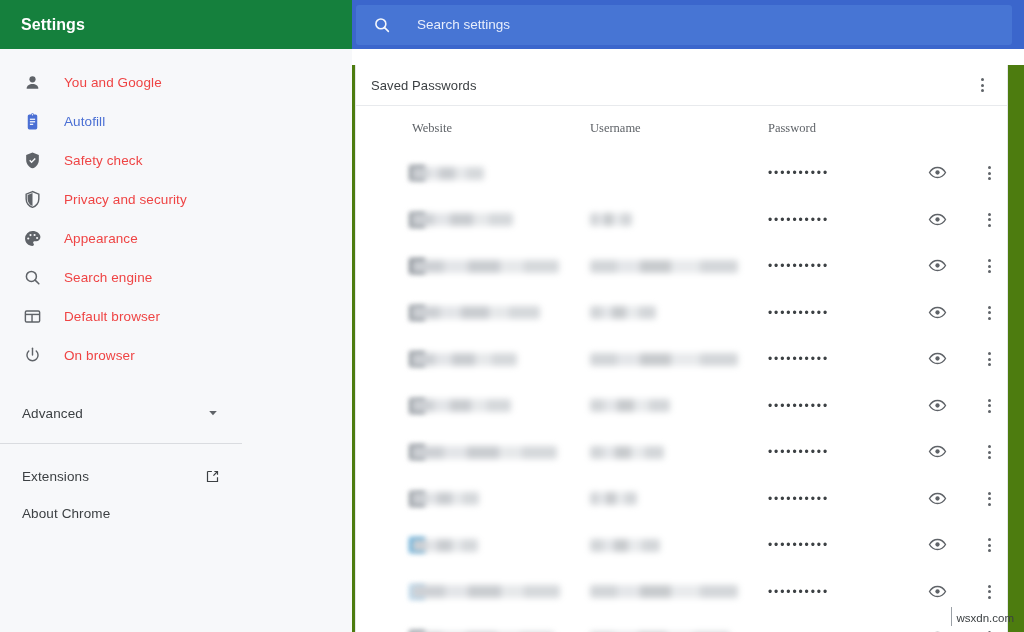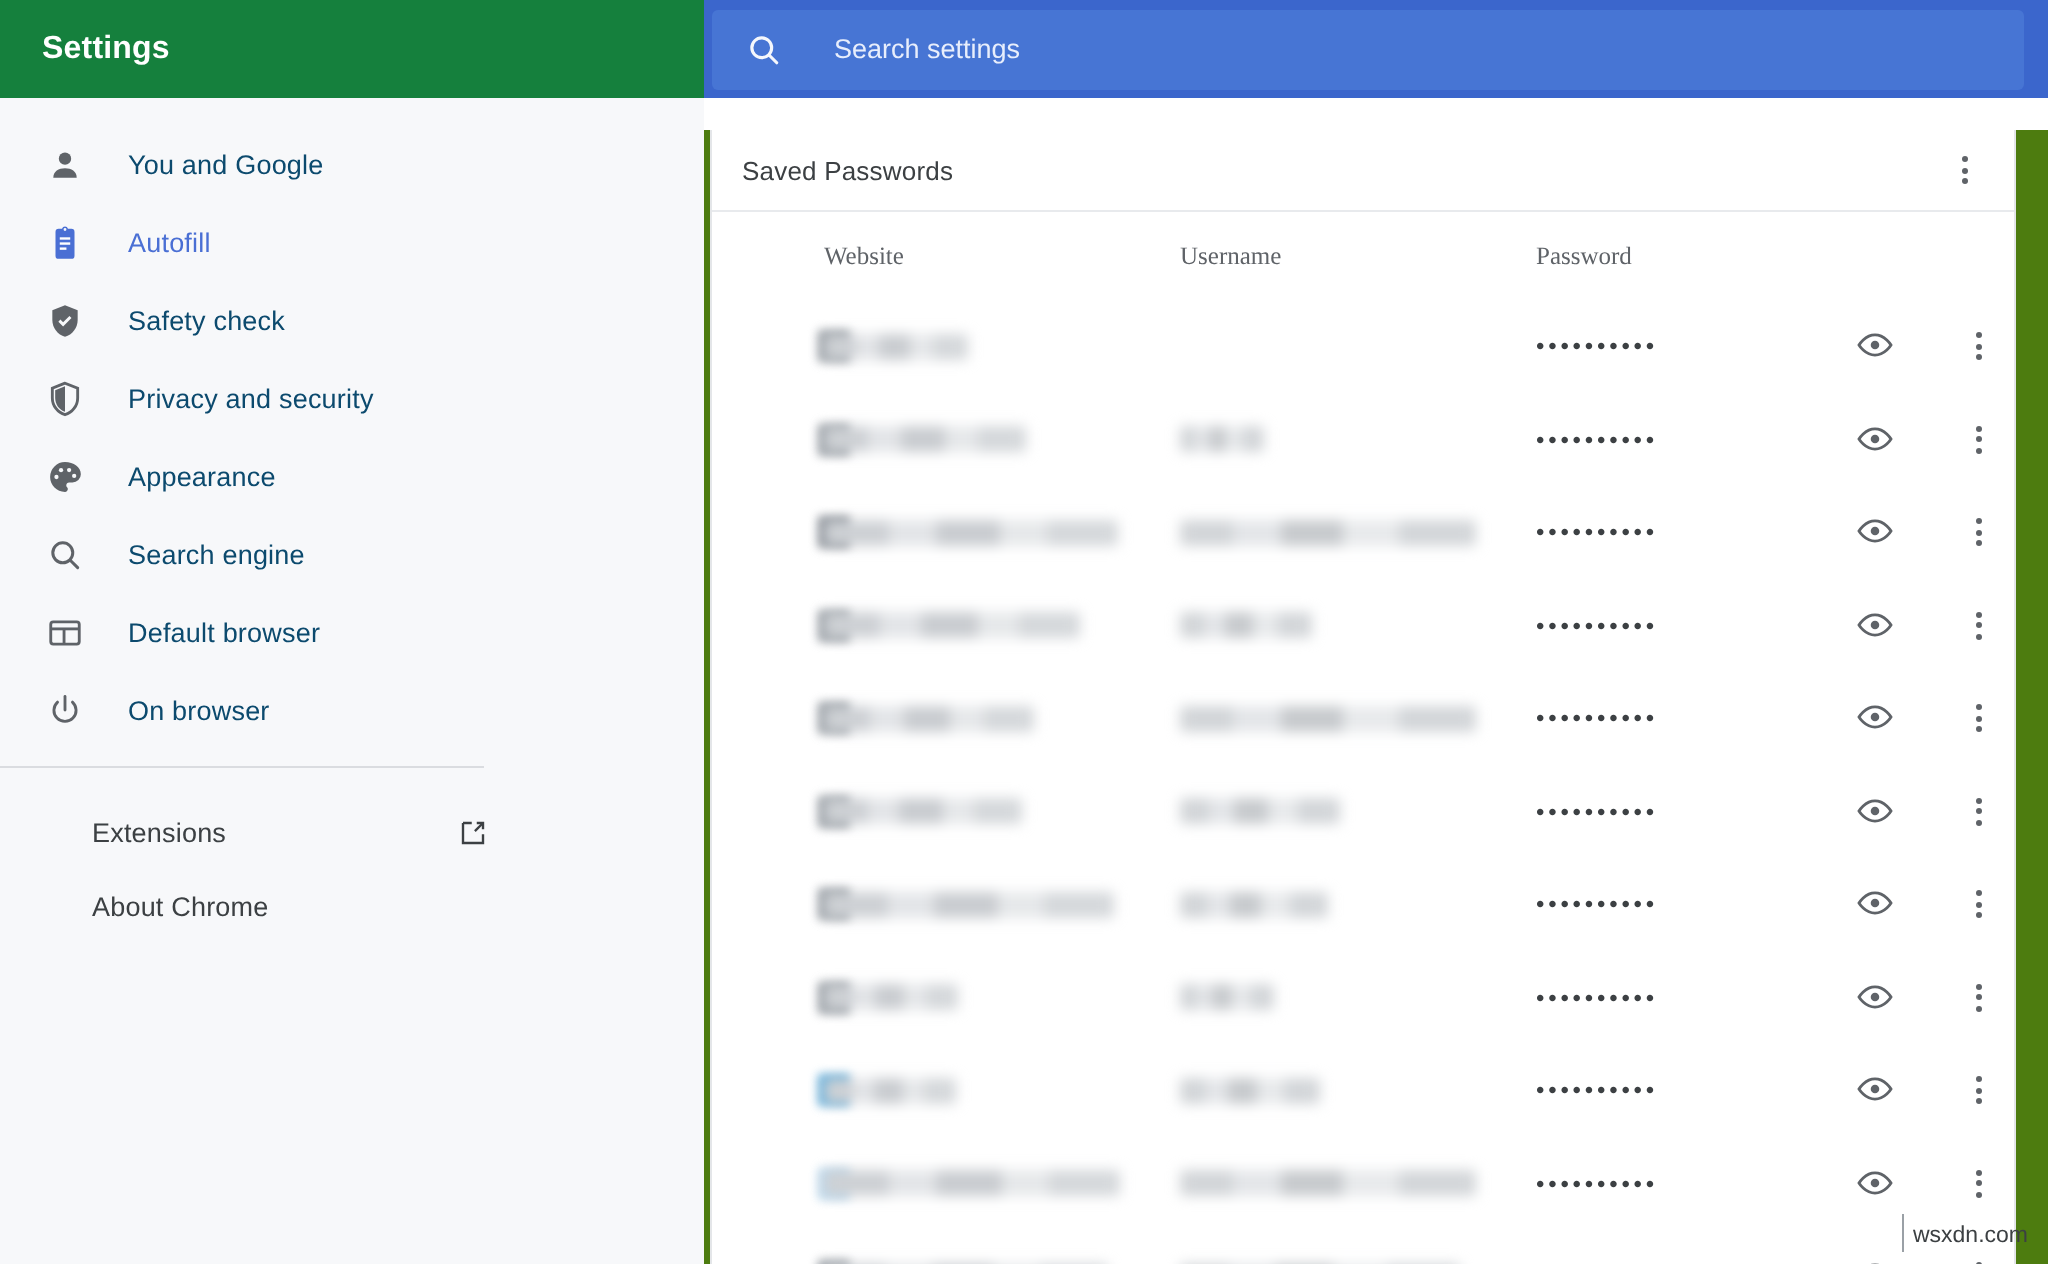--- a/index.html
+++ b/index.html
@@ -75,21 +75,21 @@
   }
   .nav-item .nicon {
     width: 20px; height: 20px;
     flex: 0 0 20px;
     display: flex; align-items: center; justify-content: center;
     color: #5f6368;
   }
   .nav-item .nlabel {
     margin-left: 22px;
     font-size: 13.5px;
-    color: #0c4a6e;
+    color: #ef4444;
     letter-spacing: .1px;
   }
   .nav-item.active .nicon { color: #4a6fd4; }
   .nav-item.active .nlabel { color: #4a6fd4; }
 
   .nav-advanced {
     display: flex; align-items: center;
     height: 44px;
     margin-top: 16px;
     padding-left: 22px; padding-right: 0;
@@ -100,21 +100,21 @@
     font-size: 13.5px; color: #3c4043; flex: 1;
     letter-spacing: .1px;
   }
   .caret { width: 14px; height: 14px; margin-right: 22px; color: #5f6368; }
 
   .nav-sep {
     width: 242px; height: 1px;
     background: #dadce0;
     margin: 8px 0 0 0;
   }
-  .nav-foot { padding-top: 14px; margin-left: 24px; }
+  .nav-foot { padding-top: 14px; }
   .foot-item {
     display: flex; align-items: center;
     height: 37px; width: 242px;
     padding-left: 22px;
     cursor: pointer;
   }
   .foot-item .flabel { font-size: 13.5px; color: #3c4043; flex: 1; letter-spacing: .1px; }
   .ext-icon { width: 15px; height: 15px; margin-right: 22px; color: #3c4043; }
 
   
@@ -295,20 +295,28 @@
       <span class="nicon">
         <svg viewBox="0 0 24 24" width="19" height="19" fill="none" stroke="currentColor" stroke-width="1.8" stroke-linecap="round">
           <path d="M7.3 6.4a7 7 0 1 0 9.4 0"></path>
             <line x1="12" y1="2.8" x2="12" y2="11.4"></line>
           </svg>
       </span>
       <span class="nlabel">On browser</span>
     </div>
   </div>
 
+  <div class="nav-advanced">
+    <span class="alabel">Advanced</span>
+    <span class="caret">
+      <svg viewBox="0 0 24 24" width="14" height="14" fill="currentColor">
+          <path d="M5.5 8.5h13L12 16z"></path>
+        </svg>
+    </span>
+  </div>
 
   <div class="nav-sep"></div>
 
   <div class="nav-foot">
     <div class="foot-item">
       <span class="flabel">Extensions</span>
       <span class="ext-icon">
         <svg viewBox="0 0 24 24" width="15" height="15" fill="none" stroke="currentColor" stroke-width="1.9">
           <path d="M4 4h7M4 4v16h16v-7"></path>
             <path d="M13.5 10.5 20 4"></path>

